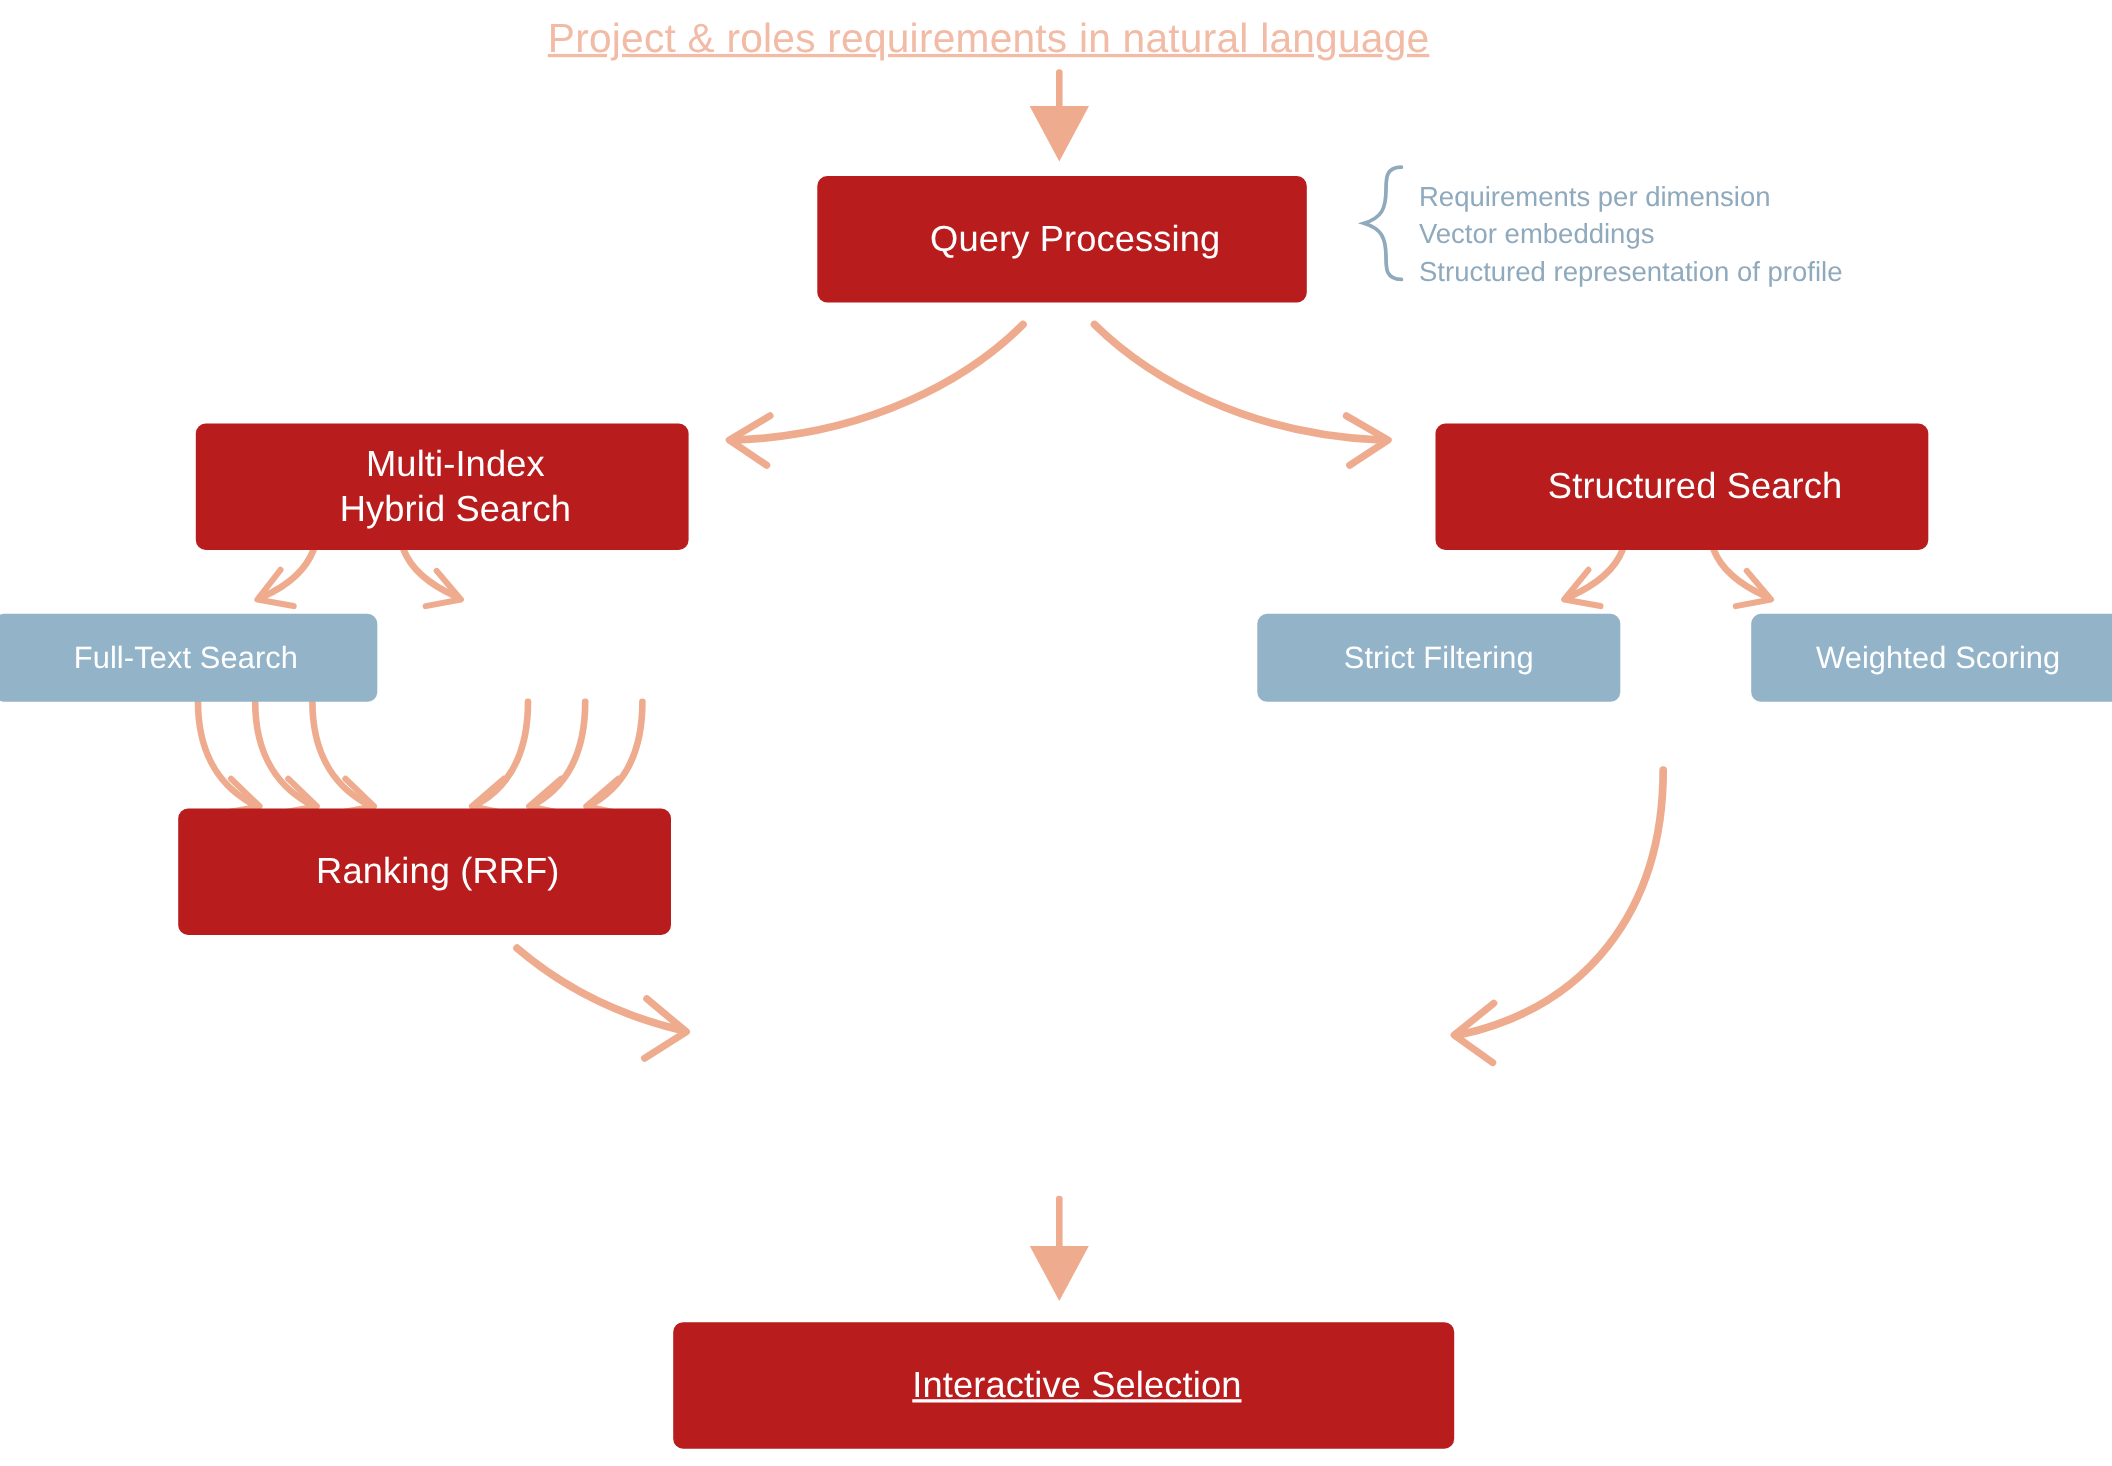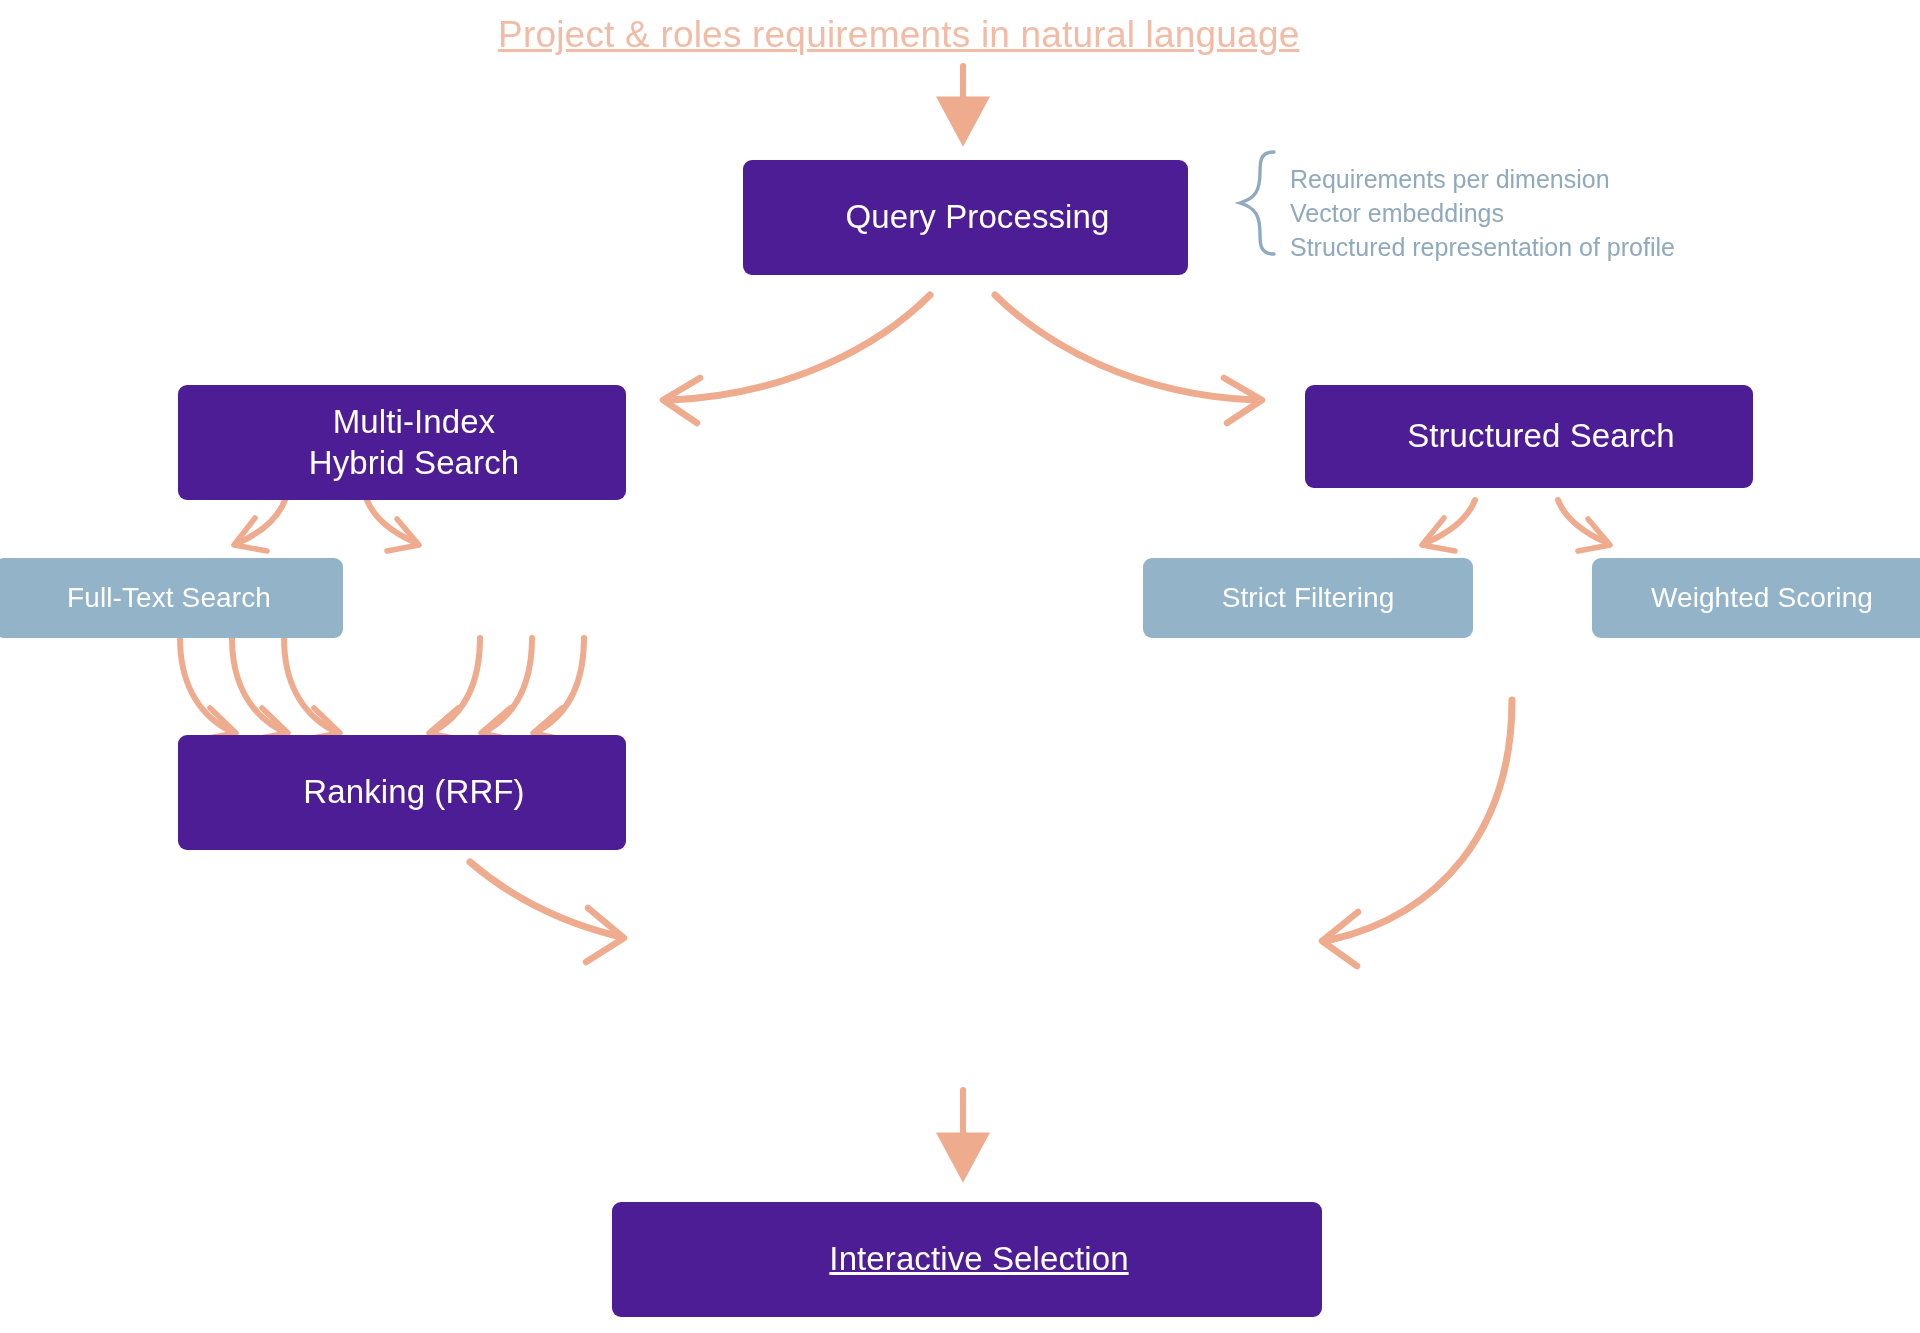--- a/index.html
+++ b/index.html
@@ -28,21 +28,21 @@
     display: flex;
     align-items: center;
     justify-content: center;
     text-align: center;
     color: #ffffff;
     border-radius: 9px;
     line-height: 1.22;
     white-space: pre-line;
     letter-spacing: 0.1px;
   }
-  .node.primary  { background: #4c1d95; padding-left: 24px; }
+  .node.primary  { background: #b91c1c; padding-left: 24px; }
   .node.secondary{ background: #93b3c8; }
 
   .headline {
     position: absolute;
     color: #f2bba6;
     font-size: 37px;
     letter-spacing: 0.2px;
     white-space: nowrap;
   }
   .annotation {
@@ -146,27 +146,27 @@
 
   <div class="annotation" style="left:1290px; top:162px;">Requirements per dimension
 Vector embeddings
 Structured representation of profile</div>
 
   <div class="node primary" style="left:743px; top:160px; width:445px; height:115px; font-size:33px;">Query Processing</div>
 
   <div class="node primary" style="left:178px; top:385px; width:448px; height:115px; font-size:33px;">Multi-Index
 Hybrid Search</div>
 
-  <div class="node primary" style="left:1305px; top:385px; width:448px; height:103px; font-size:33px;">Structured Search</div>
+  <div class="node primary" style="left:1305px; top:385px; width:448px; height:115px; font-size:33px;">Structured Search</div>
 
   <div class="node secondary" style="left:-5px; top:558px; width:348px; height:80px; font-size:28px;">Full-Text Search</div>
 
 
   <div class="node secondary" style="left:1143px; top:558px; width:330px; height:80px; font-size:28px;">Strict Filtering</div>
 
   <div class="node secondary" style="left:1592px; top:558px; width:340px; height:80px; font-size:28px;">Weighted Scoring</div>
 
-  <div class="node primary" style="left:178px; top:735px; width:448px; height:115px; font-size:33px;">Ranking (RRF)</div>
+  <div class="node primary" style="left:162px; top:735px; width:448px; height:115px; font-size:33px;">Ranking (RRF)</div>
 
 
   <div class="node primary" style="left:612px; top:1202px; width:710px; height:115px; font-size:33px;text-decoration:underline;">Interactive Selection</div>
 
 </div>
 
 </body></html>

